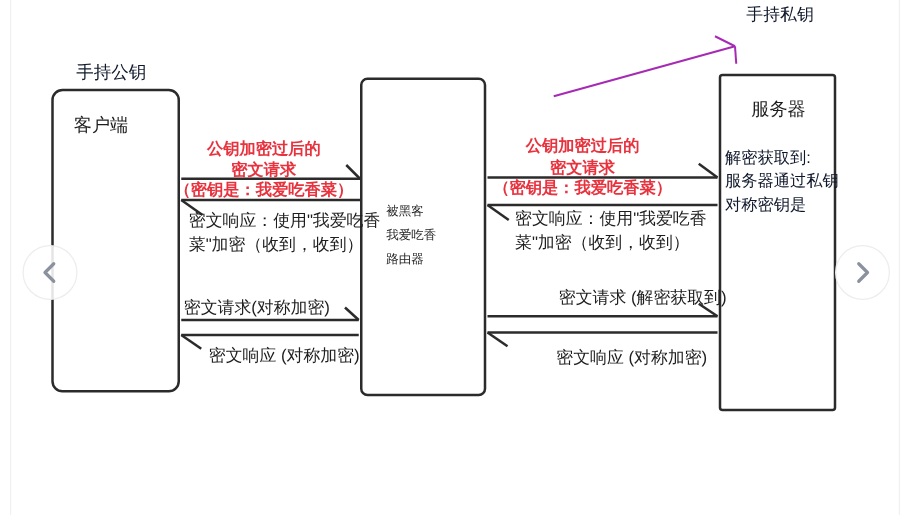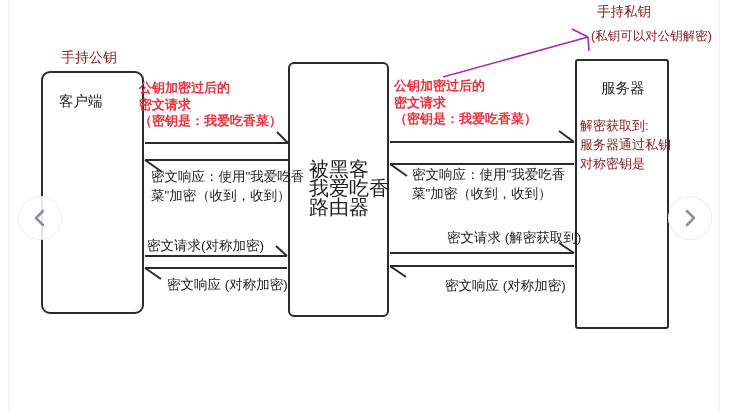--- a/index.html
+++ b/index.html
@@ -14,25 +14,25 @@
   .node{
     position:absolute;border:2.5px solid #2b2b2b;background:transparent;
     box-sizing:border-box;
   }
   #client-box{left:41px;top:71px;width:103px;height:243px;border-radius:9px;}
   #router-box{left:288px;top:62px;width:101px;height:255px;border-radius:6px;}
   #server-box{left:575px;top:59px;width:94px;height:270px;border-radius:3px;}
   .txt{position:absolute;white-space:nowrap;line-height:1.25;}
   .ink{color:#1e1e1e;}
   .red{color:#e8333f;font-weight:700;}
-  .purple{color:#7f1d1d;}
+  .purple{color:#0f172a;}
   .node-title{font-size:14.5px;font-weight:500;}
   .msg{font-size:13.5px;font-weight:500;}
   .block{line-height:18.5px;}
-  .red-block{width:144px;font-size:13px;line-height:16.5px;}
+  .red-block{width:144px;text-align:center;font-size:13px;line-height:16.5px;margin-top:31px;}
   svg.layer{position:absolute;left:0;top:0;}
   .nav-btn{
     position:absolute;width:44px;height:44px;border-radius:50%;
     background:rgba(255,255,255,0.88);border:1px solid #ededed;
     display:flex;align-items:center;justify-content:center;
     box-sizing:border-box;z-index:5;cursor:pointer;
   }
 </style>
 </head>
 <body>
@@ -90,29 +90,28 @@
       <line x1="588" y1="37" x2="589" y2="51"></line>
     </g>
   </svg>
 
   <div class="node" id="client-box"></div>
   <div class="node" id="router-box"></div>
   <div class="node" id="server-box"></div>
 
   <div class="txt node-title ink" style="left:59px;top:92px;">客户端</div>
   <div class="txt node-title ink" style="left:601px;top:79px;">服务器</div>
-  <div class="txt ink" style="left:309px;top:160px;font-size:20px;line-height:19px;">
+  <div class="txt ink" style="left:309px;top:160px;font-size:10px;line-height:19px;">
     <div>被黑客</div>
     <div>我爱吃香</div>
     <div>路由器</div>
   </div>
 
   <div class="txt purple" style="left:61px;top:49px;font-size:14px;">手持公钥</div>
   <div class="txt purple" style="left:597px;top:4px;font-size:13.5px;">手持私钥</div>
-  <div class="txt purple" style="left:591px;top:29px;font-size:12.5px;">(私钥可以对公钥解密)</div>
   <div class="txt purple" style="left:580px;top:116px;font-size:13px;line-height:19px;">
     <div>解密获取到:</div>
     <div>服务器通过私钥</div>
     <div>对称密钥是</div>
   </div>
 
   <div class="txt red red-block" style="left:139px;top:80px;">
     <div>公钥加密过后的</div>
     <div>密文请求</div>
     <div>（密钥是：我爱吃香菜）</div>

